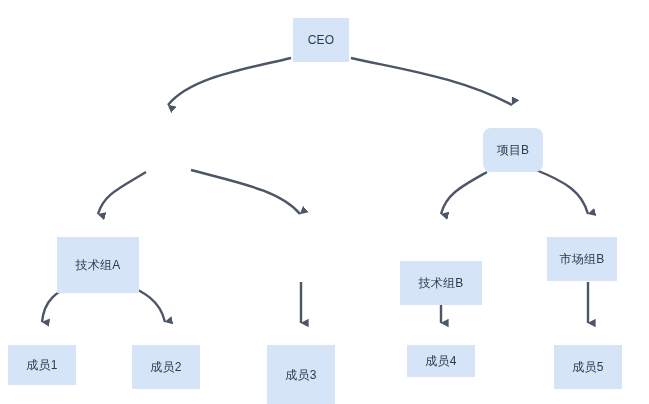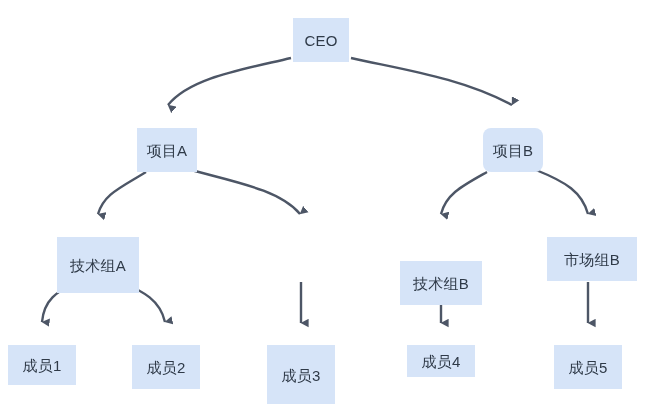--- a/index.html
+++ b/index.html
@@ -30,21 +30,21 @@
     pointer-events: none;
   }
   .node {
     position: absolute;
     box-sizing: border-box;
     background: #d6e4f8;
     display: flex;
     align-items: center;
     justify-content: center;
     color: #2f3a48;
-    font-size: 15px;
+    font-size: 12px;
     line-height: 1;
     letter-spacing: 0.2px;
     white-space: nowrap;
     user-select: none;
   }
   .node-label {
     display: block;
   }
 </style>
 </head>
@@ -79,38 +79,35 @@
 
     <path d="M441,282 L441,323" fill="none" stroke="#4d5666" stroke-width="2.4" marker-end="url(#arrowhead)"></path>
 
     <path d="M588,282 L588,323" fill="none" stroke="#4d5666" stroke-width="2.4" marker-end="url(#arrowhead)"></path>
   </svg>
 
   <div class="node" style="left:293px; top:18px; width:56px; height:44px;">
     <span class="node-label">CEO</span>
   </div>
 
-  <div class="node" style="left:137px; top:128px; width:60px; height:44px;">
-    <span class="node-label">项目A</span>
-  </div>
 
   <div class="node" style="left:483px; top:128px; width:60px; height:44px;border-radius:8px;">
     <span class="node-label">项目B</span>
   </div>
 
   <div class="node" style="left:57px; top:237px; width:82px; height:56px;">
     <span class="node-label">技术组A</span>
   </div>
 
 
   <div class="node" style="left:400px; top:237px; width:82px; height:44px;margin-top:24px;">
     <span class="node-label">技术组B</span>
   </div>
 
-  <div class="node" style="left:547px; top:237px; width:90px; height:44px;">
+  <div class="node" style="left:547px; top:237px; width:70px; height:44px;">
     <span class="node-label">市场组B</span>
   </div>
 
   <div class="node" style="left:8px; top:345px; width:68px; height:40px;">
     <span class="node-label">成员1</span>
   </div>
 
   <div class="node" style="left:132px; top:345px; width:68px; height:44px;text-align:center;">
     <span class="node-label">成员2</span>
   </div>

